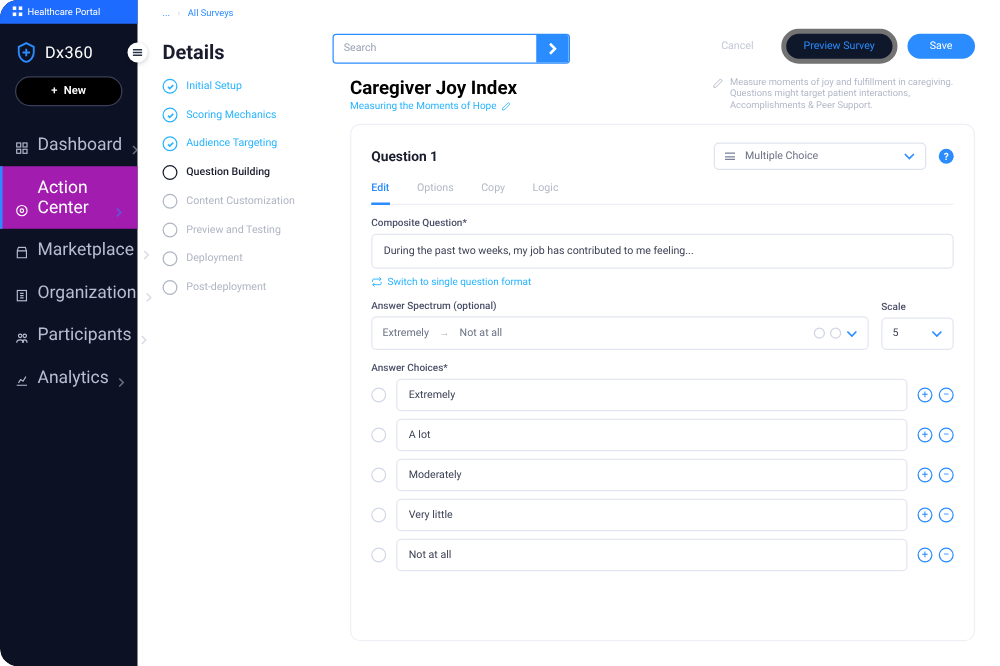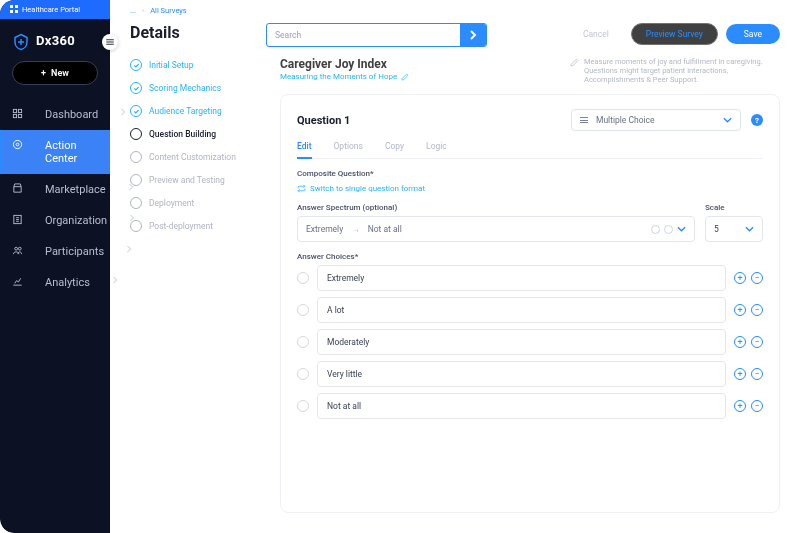--- a/index.html
+++ b/index.html
@@ -2,55 +2,55 @@
 <html><head>
 <meta charset="utf-8">
 <style>
 *{box-sizing:border-box;margin:0;padding:0;font-family:-apple-system,BlinkMacSystemFont,"Segoe UI",Roboto,Arial,sans-serif}
 body{width:800px;height:533px;overflow:hidden;background:#fff;font-size:9px;color:#1a1d2e;border-radius:14px}
 .app{display:flex;height:100%;border-radius:14px;overflow:hidden;box-shadow:0 10px 40px rgba(0,0,0,.08)}
 .sidebar{width:110px;background:#0d1124;color:#fff;display:flex;flex-direction:column;position:relative}
 .portal-bar{background:#1e6cff;color:#fff;font-size:7.5px;padding:5px 10px;display:flex;gap:4px}
 .portal-bar svg{flex:none}
 .collapse-toggle{position:absolute;right:-8px;top:34px;width:16px;height:16px;background:#fff;border-radius:50%;display:flex;align-items:center;justify-content:center;box-shadow:0 1px 4px rgba(0,0,0,.2);z-index:5}
-.brand{display:flex;gap:6px;padding:14px 12px 10px;font-weight:700;font-size:13px;letter-spacing:.3px}
+.brand{display:flex;align-items:center;gap:6px;padding:14px 12px 10px;font-weight:400;font-size:13px;letter-spacing:.3px}
 .brand .logo{width:18px;height:18px;display:flex;align-items:center;justify-content:center}
 .new-btn{margin:0 12px 14px;border:1px solid #3a3f57;background:#000;color:#fff;border-radius:16px;padding:6px 0;font-size:9px;font-weight:600;display:flex;align-items:center;justify-content:center;gap:5px}
 .nav{display:flex;flex-direction:column}
-.nav-item{display:flex;align-items:flex-start;gap:22px;padding:9px 12px;color:#b9bdd1;font-size:11px;position:relative;cursor:pointer}
+.nav-item{display:flex;align-items:flex-end;gap:7px;padding:9px 12px;color:#b9bdd1;font-size:14px;position:relative;cursor:pointer}
 .nav-item .chev{margin-left:auto;opacity:.55}
-.nav-item.active{background:#3b82f6;color:#fff}
+.nav-item.active{background:#a21caf;color:#fff}
 .nav-item.active::before{content:"";position:absolute;left:0;top:0;bottom:0;width:2px;background:#2a8cff}
 .nav-item svg{flex:none}
 .main{flex:1;display:flex;flex-direction:column;background:#fff;min-width:0}
 .breadcrumb{padding:6px 20px 0;font-size:7.5px;color:#2a8cff;display:flex;gap:6px;align-items:center}
 .breadcrumb .sep{color:#c9cede}
-.topbar{display:flex;align-items:flex-start;padding:8px 20px 10px;gap:14px}
+.topbar{display:flex;align-items:flex-end;padding:8px 20px 10px;gap:14px}
 .page-title{font-size:16px;font-weight:700;width:122px}
-.search-wrap{display:flex;align-items:center;border:1px solid #2a8cff;border-radius:3px;overflow:hidden;width:221px;height:24px}
+.search-wrap{display:flex;align-items:center;border:1px solid #2a8cff;border-radius:3px;overflow:hidden;width:190px;height:24px}
 .search-wrap input{border:0;outline:0;padding:0 8px;font-size:8.5px;flex:1;color:#6b7185}
 .search-wrap input::placeholder{color:#9aa0b4}
 .search-go{width:26px;height:24px;background:#2a8cff;display:flex;align-items:center;justify-content:center;color:#fff}
 .top-actions{margin-left:auto;display:flex;gap:8px;align-items:center}
 .btn{border-radius:14px;padding:5px 14px;font-size:8.5px;border:0;cursor:pointer}
 .btn-cancel{color:#c3c7d6;background:transparent}
-.btn-preview{color:#2a8cff;border:1px solid #737373;background:#404040}
+.btn-preview{color:#2a8cff;border:4px solid #737373;background:#0f172a}
 .btn-save{background:#2a8cff;color:#fff;padding:5px 18px}
 .content{flex:1;display:flex;gap:18px;padding:0 20px 20px;min-height:0}
 .steps{width:132px;padding-top:2px;display:flex;flex-direction:column;gap:11px}
 .step{display:flex;align-items:center;gap:7px;font-size:8.5px;color:#b0b5c3}
 .step .ring{width:12px;height:12px;border:1.5px solid currentColor;border-radius:50%;display:flex;align-items:center;justify-content:center}
 .step.done{color:#27b3ff}
 .step.done .ring svg{display:block}
 .step.current{color:#1a1d2e;font-weight:500}
 .step.current .ring{border-color:#1a1d2e}
 .step .ring svg{display:none;width:7px;height:7px}
 .panel{flex:1;min-width:0;display:flex;flex-direction:column}
 .panel-head{display:flex;gap:18px;align-items:flex-start;padding-bottom:10px}
-.survey-title{font-size:12px;font-weight:700;color:#404040}
+.survey-title{font-size:15px;font-weight:700;color:#000000}
 .survey-sub{font-size:8px;color:#27b3ff;display:flex;align-items:flex-end;gap:4px;margin-top:1px}
 .survey-desc{font-size:7.5px;color:#b3b8c8;max-width:210px;margin-left:auto;display:flex;gap:5px}
 .survey-desc svg{flex:none;margin-top:1px}
 .card{border:1px solid #eef0f6;border-radius:8px;padding:14px 16px 16px;background:#fff;display:flex;flex-direction:column;gap:10px;overflow:auto;flex:1;min-height:0}
 .card-head{display:flex;align-items:center;gap:10px}
 .q-title{font-size:11px;font-weight:700}
 .type-select{margin-left:auto;display:flex;align-items:center;gap:8px;border:1px solid #dfe3ee;border-radius:4px;padding:5px 8px;width:170px;font-size:8.5px;color:#6b7185}
 .type-select .lines{display:flex;flex-direction:column;gap:1.5px}
 .type-select .lines span{width:8px;height:1px;background:#7a8099;display:block}
 .type-select .dd{margin-left:auto;color:#2a8cff}
@@ -284,20 +284,21 @@
 
           <div class="tabs">
             <div class="tab active">Edit</div>
             <div class="tab">Options</div>
             <div class="tab">Copy</div>
             <div class="tab">Logic</div>
           </div>
 
           <div class="col">
             <div class="field-label">Composite Question*</div>
+            <div class="text-input">During the past two weeks, my job has contributed to me feeling...</div>
             <div class="link-action">
               <svg width="9" height="9" viewBox="0 0 24 24" fill="none" stroke="currentColor" stroke-width="2">
                   <path d="M17 2l4 4-4 4M3 12V8c0-1 1-2 2-2h16M7 22l-4-4 4-4M21 12v4c0 1-1 2-2 2H3"></path>
                 </svg>
               <span>Switch to single question format</span>
             </div>
           </div>
 
           <div class="row">
             <div class="col grow">

